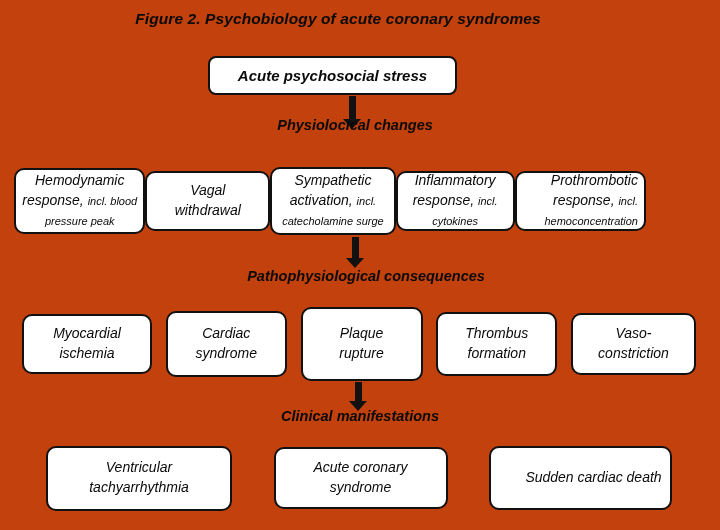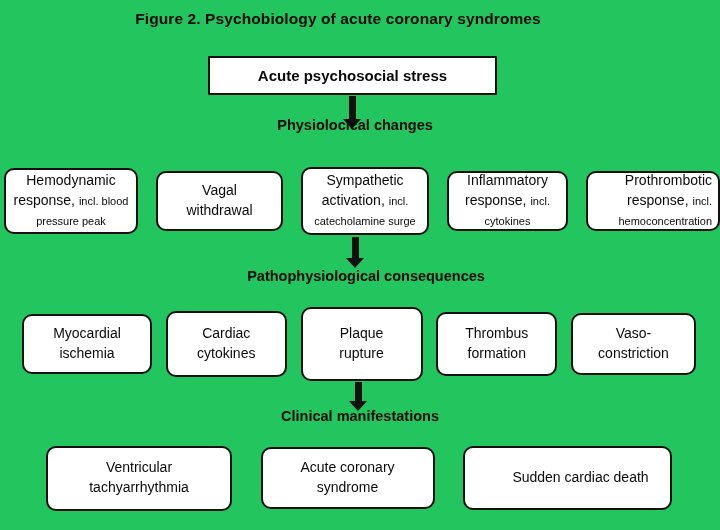--- a/index.html
+++ b/index.html
@@ -4,23 +4,24 @@
 <style>
   html, body { margin: 0; padding: 0; }
   body {
     font-family: "Liberation Sans", sans-serif;
     background: #ffffff;
   }
   .canvas {
     position: relative;
     width: 720px;
     height: 530px;
-    background: #22c55e;
+    background: #c2410c;
     color: #0a0a0a;
     overflow: hidden;
+    font-style: italic;
   }
   .fig-title {
     position: absolute;
     top: 10px;
     left: 0;
     width: 676px;
     text-align: center;
     font-size: 15.5px;
     font-weight: bold;
     letter-spacing: 0.1px;
@@ -45,33 +46,33 @@
     background: #ffffff;
     padding: 2px 6px;
     text-align: center;
     font-size: 14px;
     line-height: 1.42;
   }
   .root-node {
     position: absolute;
     left: 208px;
     top: 56px;
-    width: 289px;
+    width: 249px;
     height: 39px;
-    border-radius: 1px;
+    border-radius: 8px;
     font-size: 15px;
     font-weight: bold;
   }
   .row {
     position: absolute;
     display: flex;
     justify-content: space-between;
     align-items: center;
   }
-  .row-phys  { top: 165px; left: 4px; width: 716px; height: 72px; }
+  .row-phys  { top: 165px; left: 14px; width: 632px; height: 72px; }
   .row-patho { top: 306px; left: 22px; width: 674px; height: 76px; }
   .row-clin  { top: 445px; left: 46px; width: 626px; height: 66px; }
   .node-text { width: 100%; }
   .stack { white-space: pre-line; }
   .note { font-size: 11px; }
   .align-left .node-text { text-align: right; padding-left: 3px; }
 
   .arrow { position: absolute; width: 18px; }
   .arrow .shaft { width: 7px; background: #111111; margin: 0 auto; }
   .arrow .head {
@@ -143,21 +144,21 @@
 
   <div class="section-heading heading-patho">Pathophysiological consequences</div>
 
   <div class="row row-patho">
     <div class="node" style="width:130px;height:60px;">
       <div class="node-text stack">Myocardial
 ischemia</div>
     </div>
     <div class="node" style="width:121px;height:66px;">
       <div class="node-text stack">Cardiac
-cytokines</div>
+syndrome</div>
     </div>
     <div class="node" style="width:122px;height:74px;">
       <div class="node-text stack">Plaque
 rupture</div>
     </div>
     <div class="node" style="width:121px;height:64px;">
       <div class="node-text stack">Thrombus
 formation</div>
     </div>
     <div class="node" style="width:125px;height:62px;">
@@ -175,18 +176,18 @@
 
   <div class="row row-clin">
     <div class="node" style="width:186px;height:65px;">
       <div class="node-text stack">Ventricular
 tachyarrhythmia</div>
     </div>
     <div class="node" style="width:174px;height:62px;">
       <div class="node-text stack">Acute coronary
 syndrome</div>
     </div>
-    <div class="node" style="width:209px;height:64px;padding-left:32px;">
+    <div class="node" style="width:183px;height:64px;padding-left:32px;">
       <div class="node-text">Sudden cardiac death</div>
     </div>
   </div>
 
 </div>
 
 </body></html>

